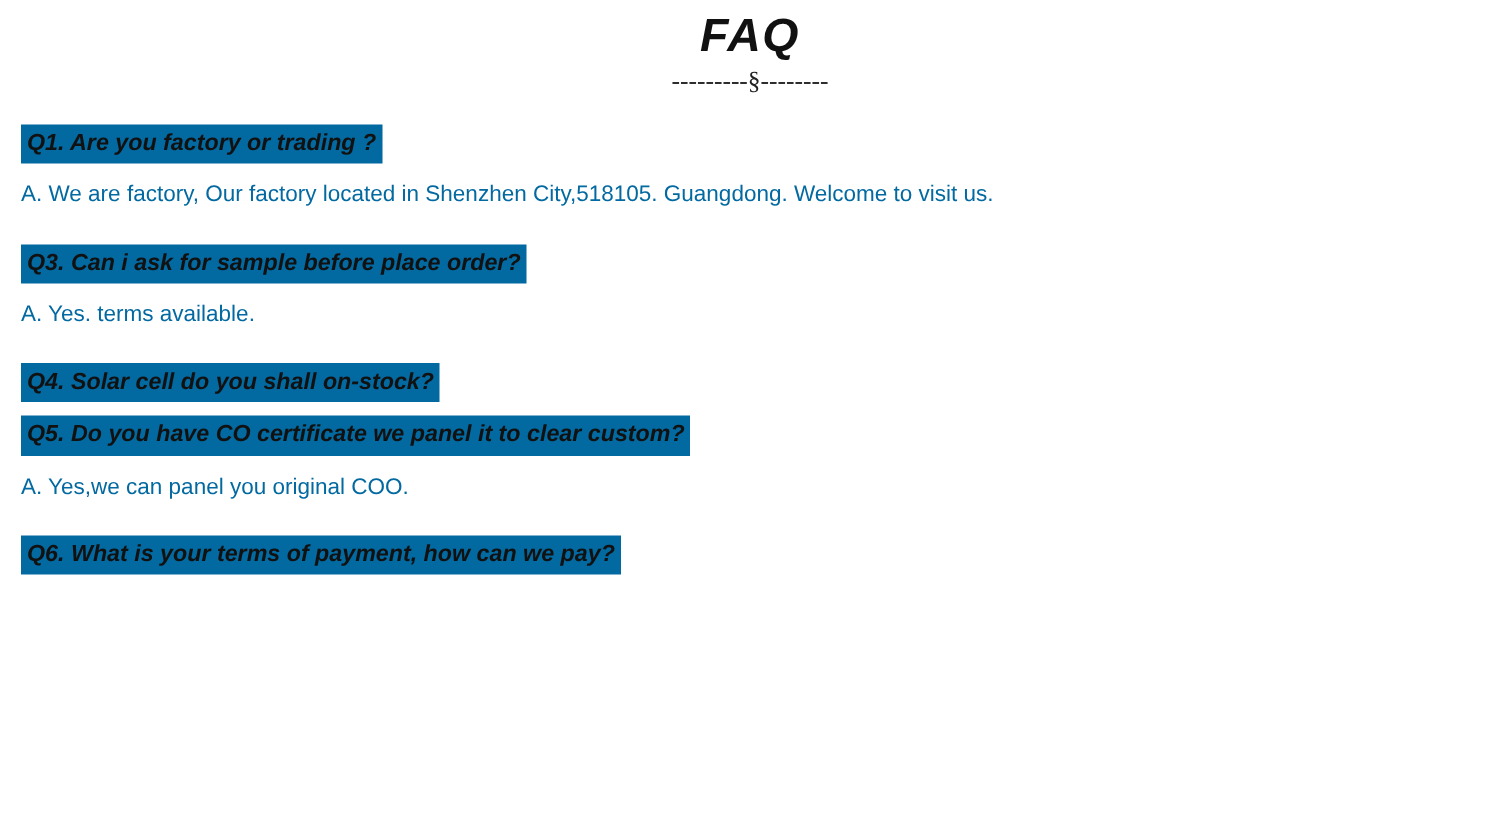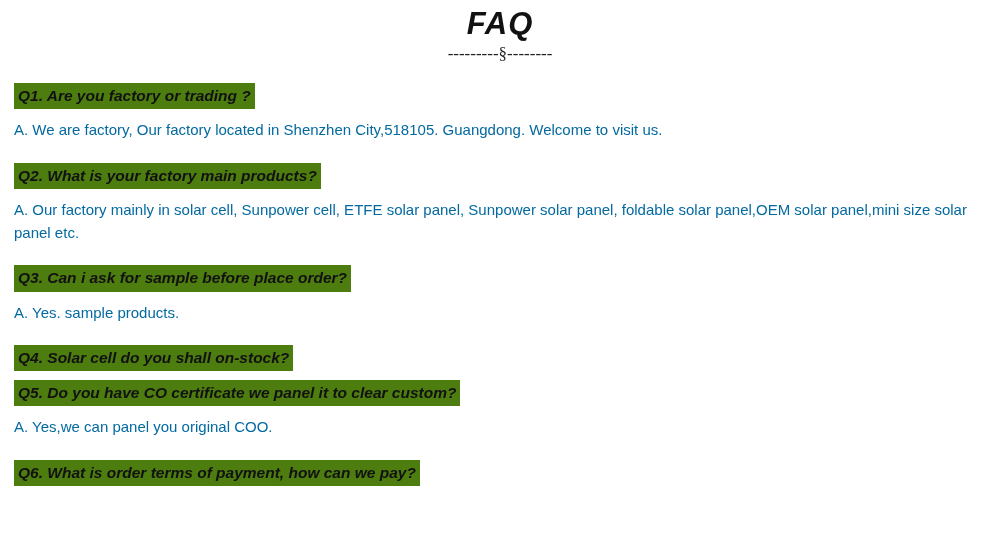--- a/index.html
+++ b/index.html
@@ -37,21 +37,21 @@
     color: #222;
     margin: 0 0 10px 0;
     font-family: "Liberation Serif", serif;
     white-space: nowrap;
   }
   .qa-block {
     margin: 0 0 0 0;
   }
   .question {
     display: inline-block;
-    background: #4d7c0f;
+    background: #0369a1;
     color: #111;
     font-weight: bold;
     font-style: italic;
     font-size: 15.5px;
     line-height: 1.5;
     padding: 1px 4px 2px 4px;
     margin: 9px 0 0 0;
   }
   .answer {
     font-size: 15px;
@@ -67,37 +67,33 @@
 <div class="page">
 
   <div class="faq-title">FAQ</div>
   <div class="divider">---------§--------</div>
 
   <div class="qa-block">
     <div class="question">Q1. Are you factory or trading ?</div>
     <div class="answer">A. We are factory, Our factory located in Shenzhen City,518105. Guangdong. Welcome to visit us.</div>
   </div>
 
-  <div class="qa-block">
-    <div class="question">Q2. What is your factory main products?</div>
-    <div class="answer">A. Our factory mainly in solar cell, Sunpower cell, ETFE solar panel, Sunpower solar panel, foldable solar panel,OEM solar panel,mini size solar panel etc.</div>
-  </div>
 
   <div class="qa-block">
     <div class="question">Q3. Can i ask for sample before place order?</div>
-    <div class="answer">A. Yes. sample products.</div>
+    <div class="answer">A. Yes. terms available.</div>
   </div>
 
   <div class="qa-block">
     <div class="question">Q4. Solar cell do you shall on-stock?</div>
   </div>
 
   <div class="qa-block">
     <div class="question">Q5. Do you have CO certificate we panel it to clear custom?</div>
     <div class="answer">A. Yes,we can panel you original COO.</div>
   </div>
 
   <div class="qa-block">
-    <div class="question">Q6. What is order terms of payment, how can we pay?</div>
+    <div class="question">Q6. What is your terms of payment, how can we pay?</div>
     
   </div>
 
 </div>
 
 </body></html>

